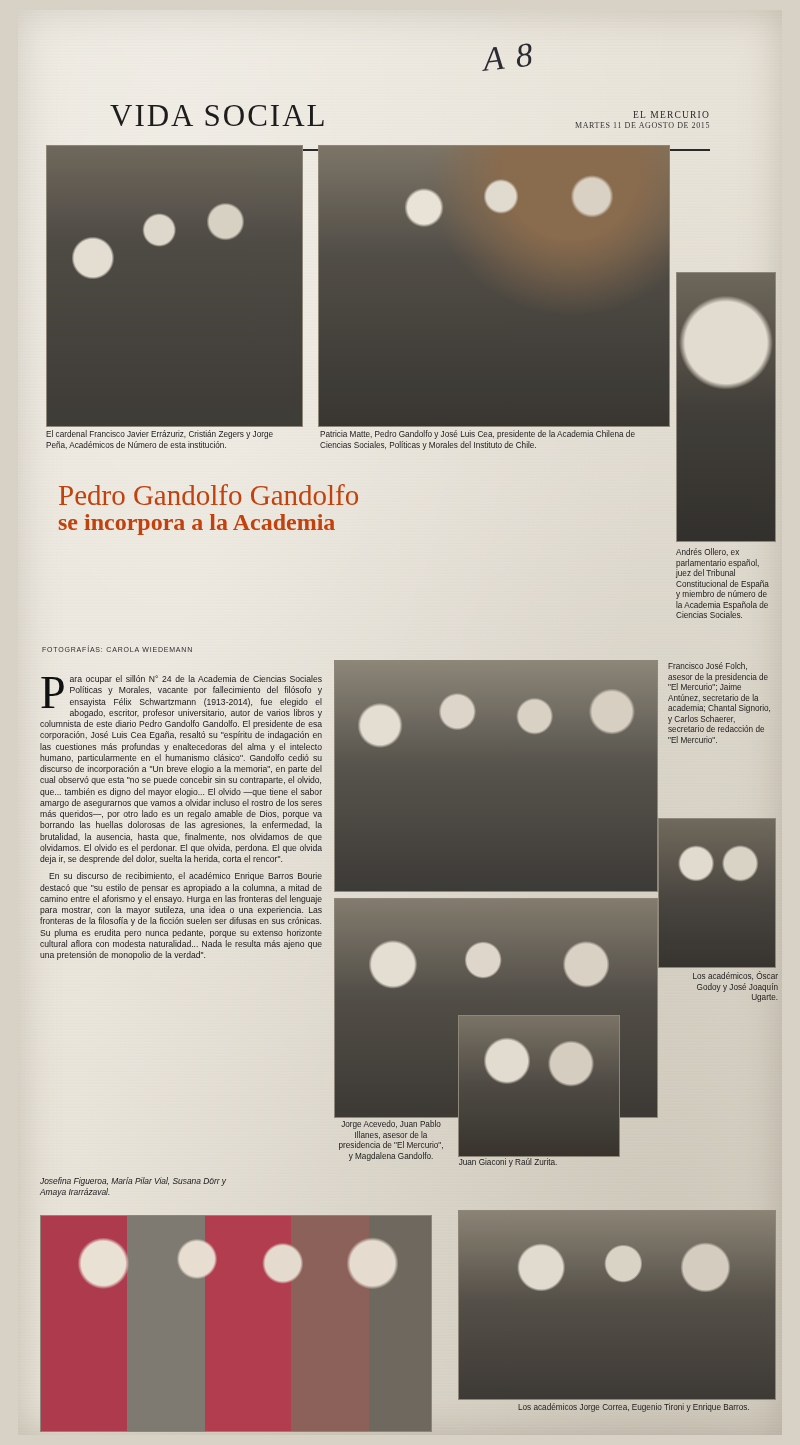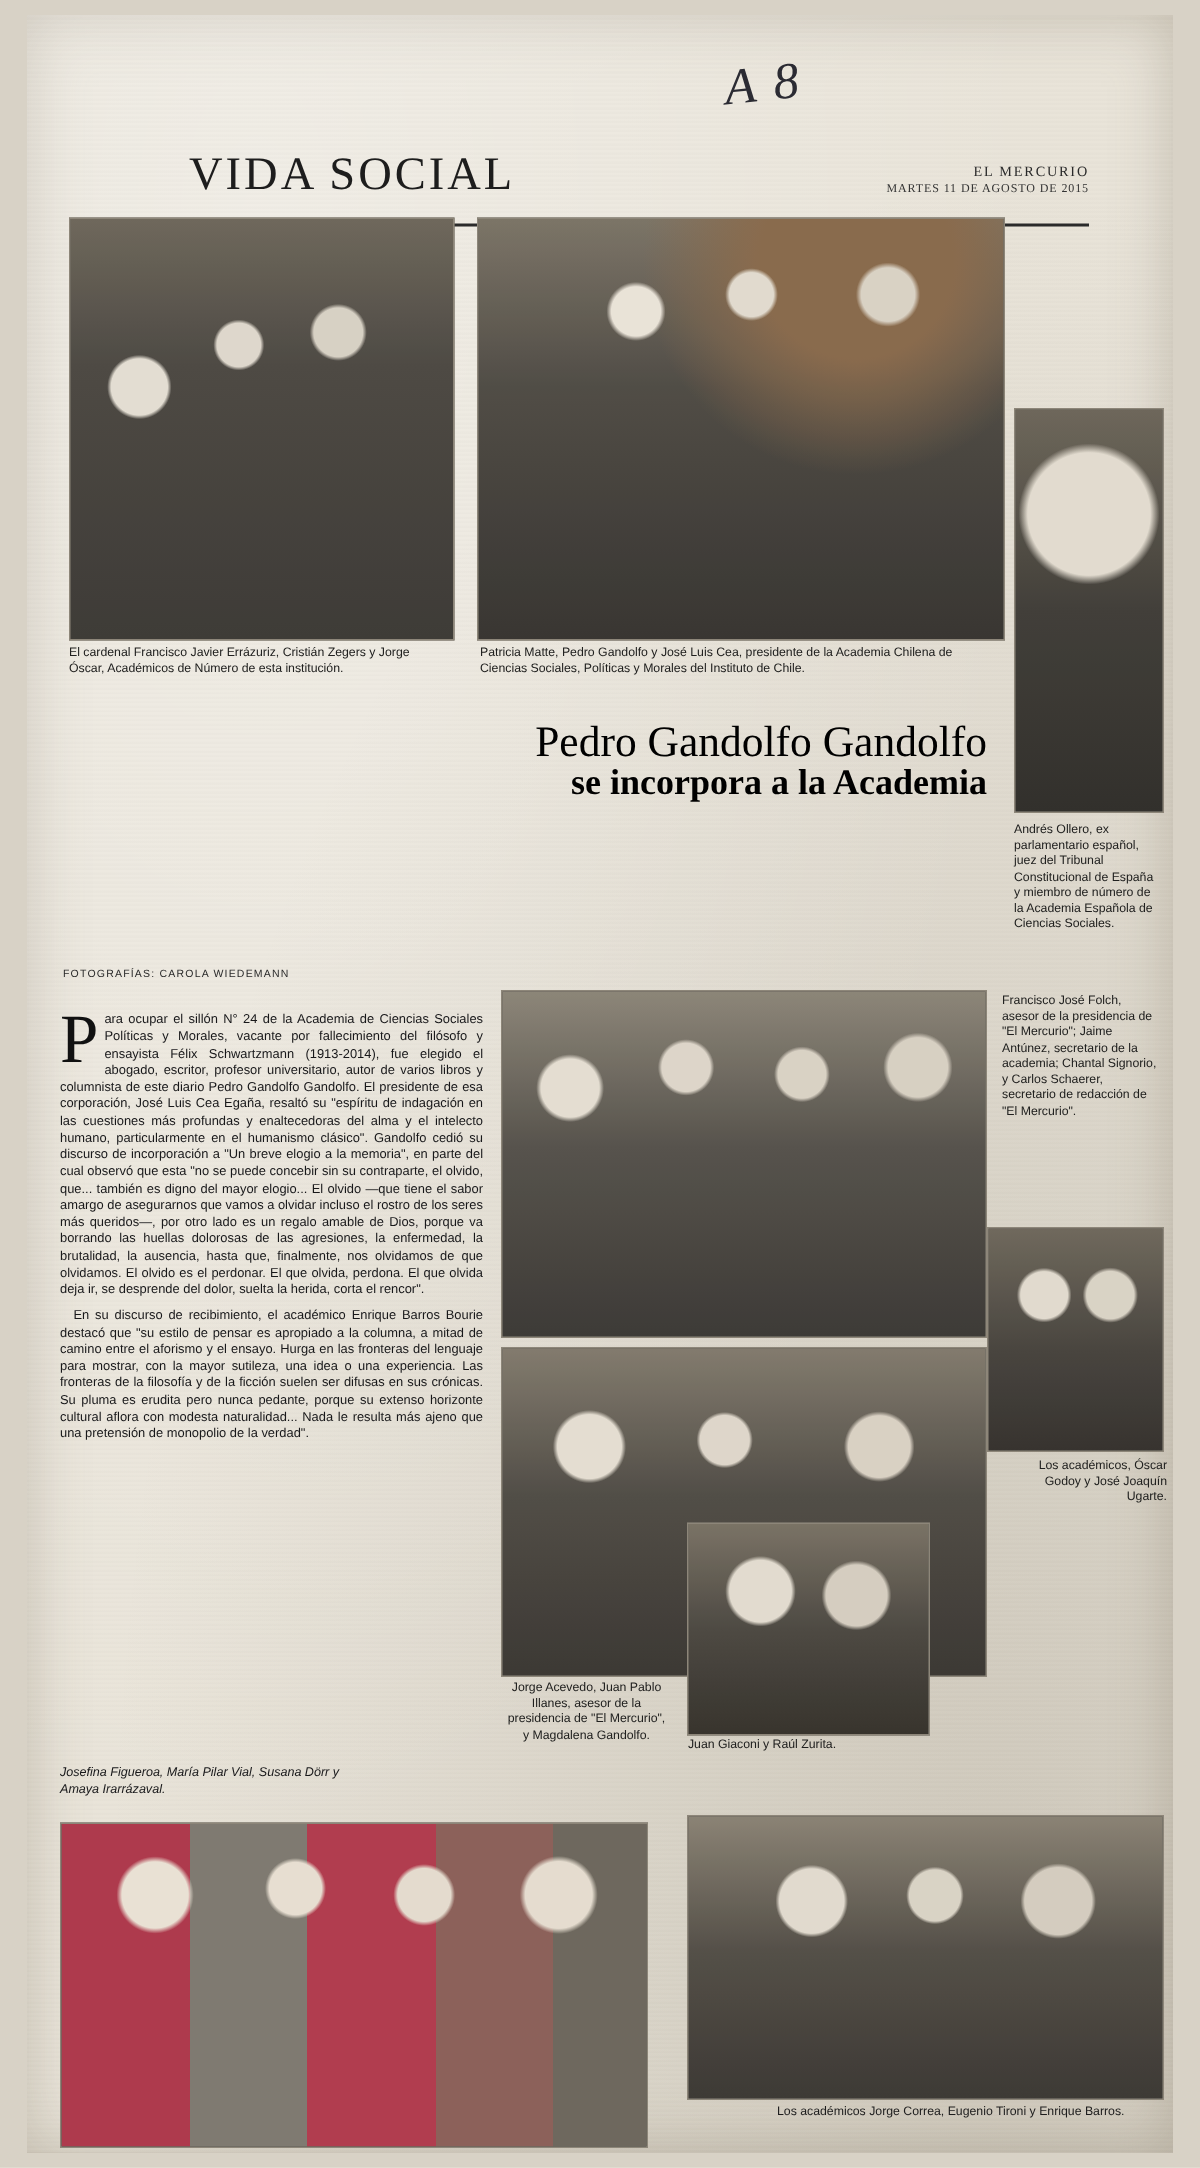--- a/index.html
+++ b/index.html
@@ -29,21 +29,21 @@
   .folio{
     position:absolute;left:465px;top:28px;
     font-family:"Liberation Serif", serif;
     font-size:34px;color:#2b2b33;
     transform:rotate(-6deg);
     letter-spacing:2px;
     font-style:italic;
   }
   
   .masthead{
-    position:absolute;left:108px;top:88px;width:600px;
+    position:absolute;left:92px;top:88px;width:600px;
     border-bottom:2px solid #2a2a2a;
     padding-bottom:15px;
     display:flex;align-items:flex-end;justify-content:space-between;
   }
   .masthead .section{
     font-size:31px;letter-spacing:2px;color:#1d1d1d;
     font-family:"Liberation Serif", serif;
   }
   .masthead .rightblock{text-align:right;line-height:1.15;padding-bottom:4px;}
   .masthead .paper{font-size:9.5px;letter-spacing:1.2px;color:#2a2a2a;}
@@ -62,21 +62,21 @@
   }
   .cap{
     position:absolute;
     font-family:"Liberation Sans", sans-serif;
     font-size:8.2px;line-height:1.28;
     color:#20201f;
   }
   
   .headline{
     position:absolute;left:40px;top:470px;width:600px;
-    text-align:right;color:#000000;
+    text-align:left;color:#c2410c;
     font-family:"Liberation Serif", serif;
   }
   .headline .l1{font-size:29px;line-height:1.05;}
   .headline .l2{font-size:24px;line-height:1.08;font-weight:bold;}
   .headline .l3{font-size:35px;line-height:1.08;}
   .credit{
     position:absolute;left:24px;top:636px;
     font-family:"Liberation Sans", sans-serif;
     font-size:7px;letter-spacing:.8px;color:#2b2b2b;
   }
@@ -127,21 +127,21 @@
   </div>
 
   <div class="photo" style="left:28px;top:135px;width:255px;height:280px;">
     <div class="inner" style="background:
         radial-gradient(circle at 18% 40%, #e8e2d6 0 7%, rgba(0,0,0,0) 8%),
         radial-gradient(circle at 44% 30%, #e3dcd0 0 6%, rgba(0,0,0,0) 7%),
         radial-gradient(circle at 70% 27%, #dcd5c8 0 6%, rgba(0,0,0,0) 7%),
         linear-gradient(180deg,#6e675a 0%,#4b4741 35%,#3b3833 100%),
         linear-gradient(90deg,#6a6456,#57524a 50%,#4a463f);"></div>
   </div>
-  <div class="cap" style="left:28px;top:420px;width:250px;">El cardenal Francisco Javier Errázuriz, Cristián Zegers y Jorge Óscar, Académicos de Número de esta institución.</div>
+  <div class="cap" style="left:28px;top:420px;width:250px;">El cardenal Francisco Javier Errázuriz, Cristián Zegers y Jorge Peña, Académicos de Número de esta institución.</div>
 
   <div class="photo" style="left:300px;top:135px;width:350px;height:280px;">
     <div class="inner" style="background:
         radial-gradient(circle at 30% 22%, #efe8dc 0 5%, rgba(0,0,0,0) 6%),
         radial-gradient(circle at 52% 18%, #e6dfd2 0 5%, rgba(0,0,0,0) 6%),
         radial-gradient(circle at 78% 18%, #ded6c8 0 5%, rgba(0,0,0,0) 6%),
         radial-gradient(ellipse at 72% 10%, #8a6a4a 0 18%, rgba(0,0,0,0) 40%),
         linear-gradient(180deg,#7c7466 0%,#4e4a43 40%,#35322e 100%);"></div>
   </div>
   <div class="cap" style="left:302px;top:420px;width:330px;">Patricia Matte, Pedro Gandolfo y José Luis Cea, presidente de la Academia Chilena de Ciencias Sociales, Políticas y Morales del Instituto de Chile.</div>

